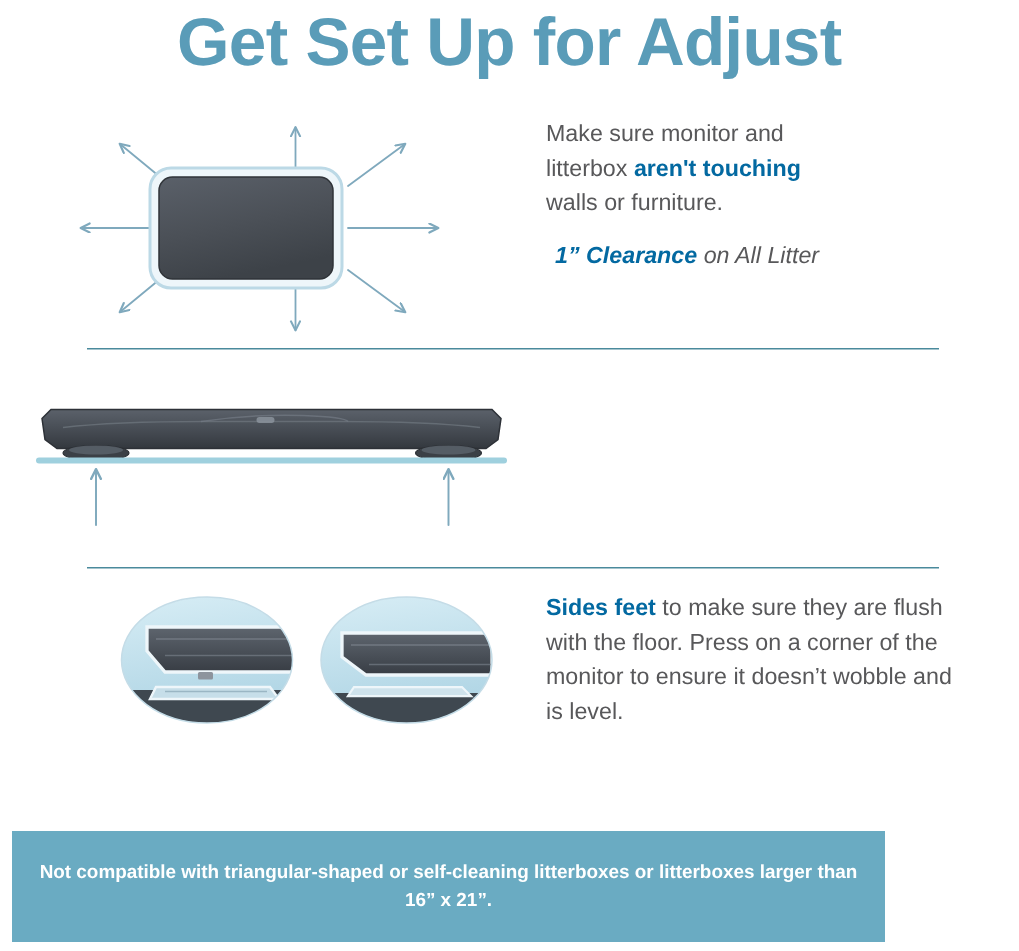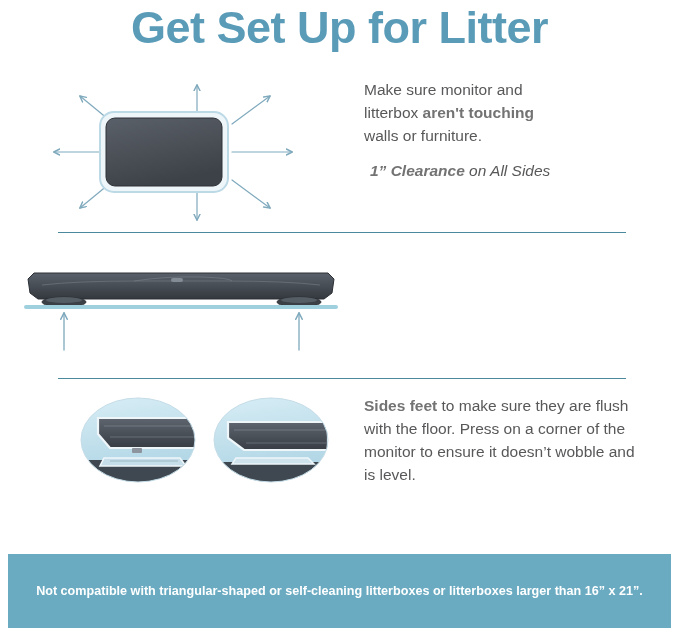--- a/index.html
+++ b/index.html
@@ -50,21 +50,21 @@
   }
   .copy {
     position: absolute;
     left: 364px;
     top: 0;
     width: 280px;
     font-size: 15.5px;
     line-height: 23px;
     color: #58585a;
   }
-  .copy b { color: #737373; font-weight: bold; }
+  .copy b { color: #0369a1; font-weight: bold; }
   .copy .emph {
     display: block;
     margin-top: 12px;
     font-style: italic;
     padding-left: 6px;
   }
   .copy .emph b { font-style: italic; font-weight: bold; }
 
   
   .divider {
@@ -75,21 +75,21 @@
     background: #4a8a9c;
   }
   #divider-1 { top: 232px; }
   #divider-2 { top: 378px; }
 
   
   #footnote-banner {
     position: absolute;
     left: 8px;
     top: 554px;
-    width: 663px;
+    width: 582px;
     height: 74px;
     background: #6aabc2;
     color: #ffffff;
     display: flex;
     align-items: center;
     justify-content: center;
     text-align: center;
     box-sizing: border-box;
     padding: 0 16px;
   }
@@ -97,21 +97,21 @@
     font-size: 12.6px;
     line-height: 19px;
     font-weight: bold;
   }
 
   svg { display: block; }
 </style>
 </head>
 <body>
 
-<div id="page-title">Get Set Up for Litter</div>
+<div id="page-title">Get Set Up for Adjust</div>
 
 <div class="section" id="section-1">
 
   <div class="illustration">
     <svg width="310" height="150" viewBox="0 0 310 150">
       <defs>
         <linearGradient id="scrGrad" x1="0" y1="0" x2="0.35" y2="1">
           <stop offset="0%" stop-color="#5a6069"></stop>
           <stop offset="55%" stop-color="#4b5057"></stop>
           <stop offset="100%" stop-color="#3d4248"></stop>
@@ -134,21 +134,21 @@
 
       <rect x="58" y="34" width="128" height="80" rx="14" ry="14" fill="#eef6fa" stroke="#bcd9e6" stroke-width="2"></rect>
       <rect x="64" y="40" width="116" height="68" rx="9" ry="9" fill="url(#scrGrad)" stroke="#2f3338" stroke-width="1"></rect>
     </svg>
   </div>
 
   <div class="copy">
     <span>Make sure monitor and</span><br>
     <span>litterbox </span><b>aren't touching</b><br>
     <span>walls or furniture.</span>
-    <span class="emph"><b>1” Clearance</b><span> on All Sides</span></span>
+    <span class="emph"><b>1” Clearance</b><span> on All Litter</span></span>
   </div>
 </div>
 
 <div class="divider" id="divider-1"></div>
 
 <div class="section" id="section-2">
 
   <div class="illustration" style="left:16px;width:330px;">
     <svg width="330" height="125" viewBox="0 0 330 125">
       <defs>

